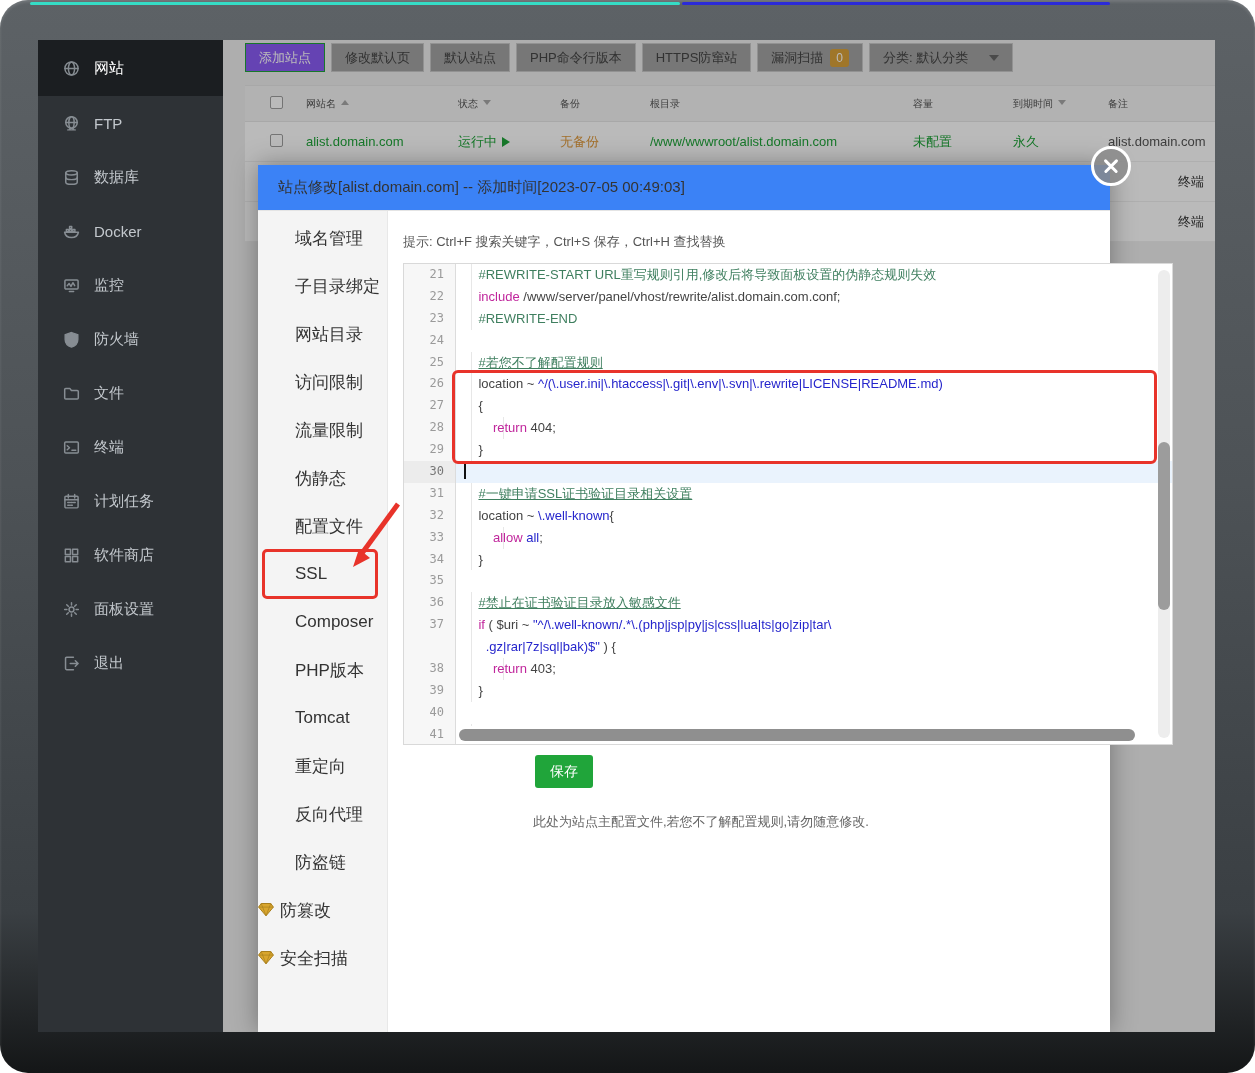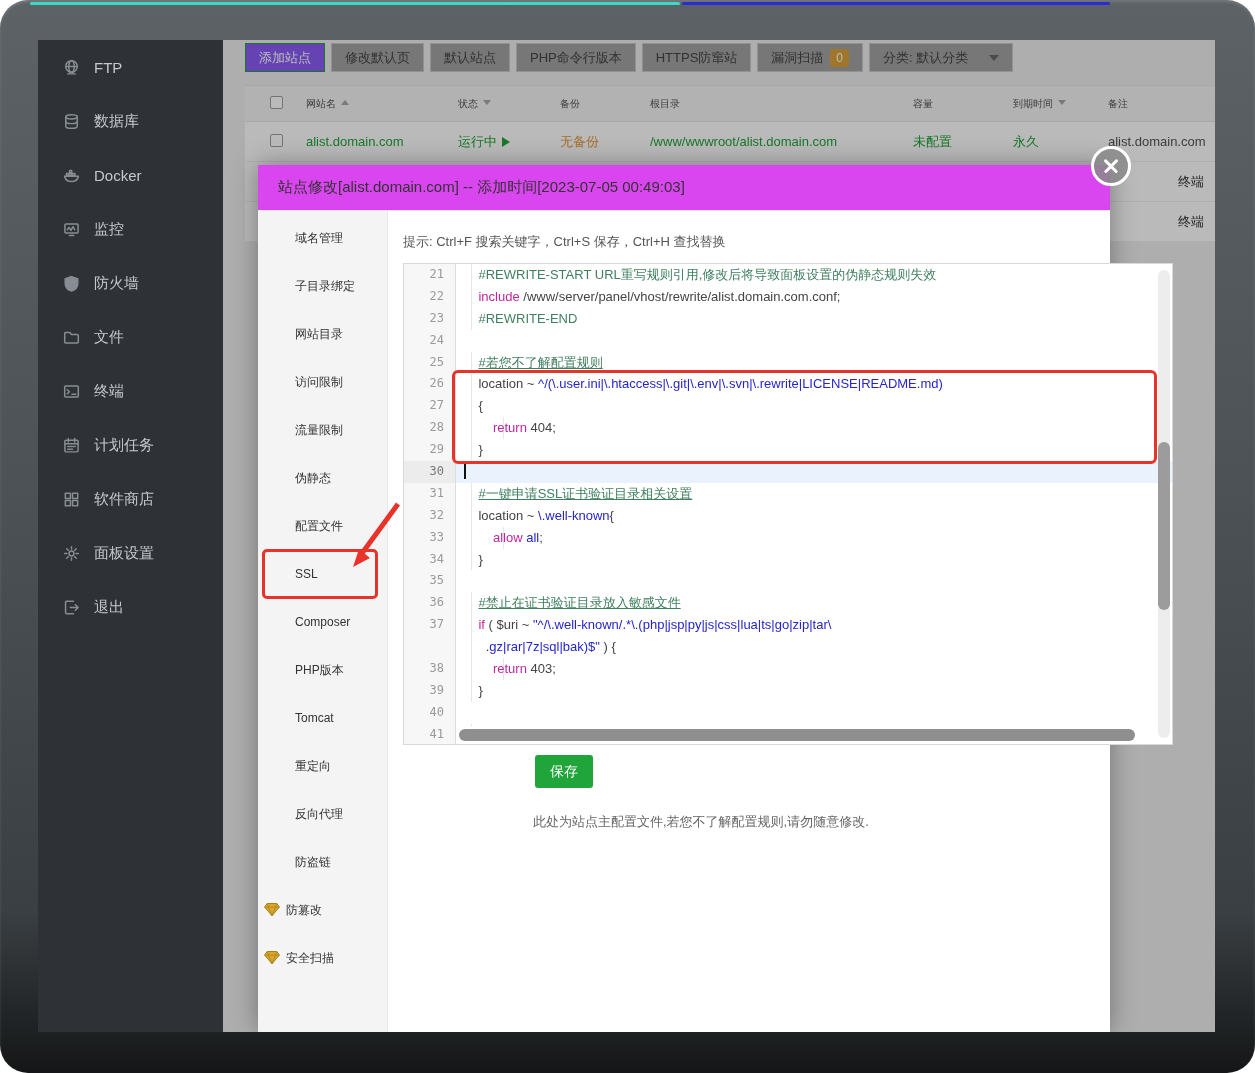--- a/index.html
+++ b/index.html
@@ -36,30 +36,30 @@
   .c0{width:48px;padding-left:25px;}
   .c1{width:152px;}.c2{width:102px;}.c3{width:90px;}.c4{width:263px;}.c5{width:100px;}.c6{width:95px;}.c7{flex:1;}
   .cb{display:inline-block;width:13px;height:13px;border:1px solid #9f9f9f;background:#fff;border-radius:2px;cursor:pointer;}
   .green{color:#20a53a;}
   .orange{color:#e09a3c;}
   .dark{color:#555;}
   .play{display:inline-block;width:0;height:0;border-top:5px solid transparent;border-bottom:5px solid transparent;border-left:8px solid #20a53a;margin-left:5px;vertical-align:-1px;}
   .ops{position:absolute;left:933px;font-size:13px;color:#333;}
   .dim-overlay{position:absolute;inset:0;background:rgba(0,0,0,0.27);z-index:5;}
   
-  .modal{position:absolute;left:220px;top:125px;width:852px;height:867px;background:#d946ef;z-index:10;box-shadow:0 0 24px rgba(0,0,0,.35);}
+  .modal{position:absolute;left:220px;top:125px;width:852px;height:867px;background:#3b82f6;z-index:10;box-shadow:0 0 24px rgba(0,0,0,.35);}
   .m-title{height:46px;border-bottom:1px solid #e4e4e4;display:flex;align-items:center;padding-left:20px;font-size:15px;color:#333;}
   .m-close{position:absolute;right:-21px;top:-19px;width:40px;height:40px;border-radius:50%;background:#8a8a8ad9;border:3px solid #fff;cursor:pointer;z-index:12;}
   .m-close::before,.m-close::after{content:"";position:absolute;left:50%;top:50%;width:18px;height:2.6px;background:#fff;border-radius:2px;}
   .m-close::before{transform:translate(-50%,-50%) rotate(45deg);}
   .m-close::after{transform:translate(-50%,-50%) rotate(-45deg);}
   .m-body{position:absolute;left:0;top:46px;right:0;bottom:0;}
   .m-tabs{position:absolute;left:0;top:0;width:130px;height:100%;background:#f4f4f4;border-right:1px solid #e8e8e8;padding-top:3px;}
-  .m-tab{height:48px;display:flex;align-items:center;padding-left:37px;font-size:12px;color:#333;cursor:pointer;gap:6px;}
-  .m-tab.pro{padding-left:6px;}
+  .m-tab{height:48px;display:flex;align-items:center;padding-left:37px;font-size:17px;color:#333;cursor:pointer;gap:6px;}
+  .m-tab.pro{padding-left:0;}
   .gem svg{width:16px;height:15px;vertical-align:-2px;}
   .m-content{position:absolute;left:130px;top:0;right:0;bottom:0;background:#fff;}
   .hint{position:absolute;left:15px;top:22px;font-size:13px;color:#555;}
   
   .editor{position:absolute;left:15px;top:52px;width:770px;height:482px;border:1px solid #d9d9d9;background:#fff;overflow:hidden;}
   .cm-line{display:flex;height:21.9px;line-height:21.9px;}
   .gut{width:52px;flex:none;background:#f7f7f7;border-right:1px solid #dcdcdc;color:#9a9a9a;text-align:right;padding-right:11px;font-family:"DejaVu Sans Mono","Liberation Mono",monospace;font-size:12px;}
   .gut.on{background:#ececec;color:#777;}
   .code{flex:1;padding-left:8px;white-space:pre;font-family:"DejaVu Sans Mono","Liberation Mono",monospace;font-size:13px;color:#444;}
   .code.g1{background:linear-gradient(#e7e7e7,#e7e7e7) 15px 0/1px 100% no-repeat;}
@@ -86,20 +86,32 @@
 <body>
 
 <div class="stage">
   <div class="frame"></div>
   <div class="accent-teal"></div>
   <div class="accent-blue"></div>
 
   <div class="window">
 
     <div class="sidebar">
+        <div class="side-item active">
+          <span class="sicon">
+            <svg viewBox="0 0 16 16">
+              <g fill="none" stroke="#979ea4" stroke-width="1.4" stroke-linecap="round" stroke-linejoin="round">
+                <circle cx="8" cy="8" r="6.2"></circle>
+                <ellipse cx="8" cy="8" rx="2.9" ry="6.2"></ellipse>
+                <path d="M1.8 8h12.4"></path>
+              </g>
+            </svg>
+          </span>
+          <span>网站</span>
+        </div>
         <div class="side-item">
           <span class="sicon">
             <svg viewBox="0 0 16 16">
               <g fill="none" stroke="#979ea4" stroke-width="1.4" stroke-linecap="round" stroke-linejoin="round">
                 <circle cx="8" cy="7" r="5.4"></circle>
                 <ellipse cx="8" cy="7" rx="2.5" ry="5.4"></ellipse>
                 <path d="M2.6 7h10.8M4.5 14h7M6.5 12.4v1.6M9.5 12.4v1.6"></path>
               </g>
             </svg>
           </span>

